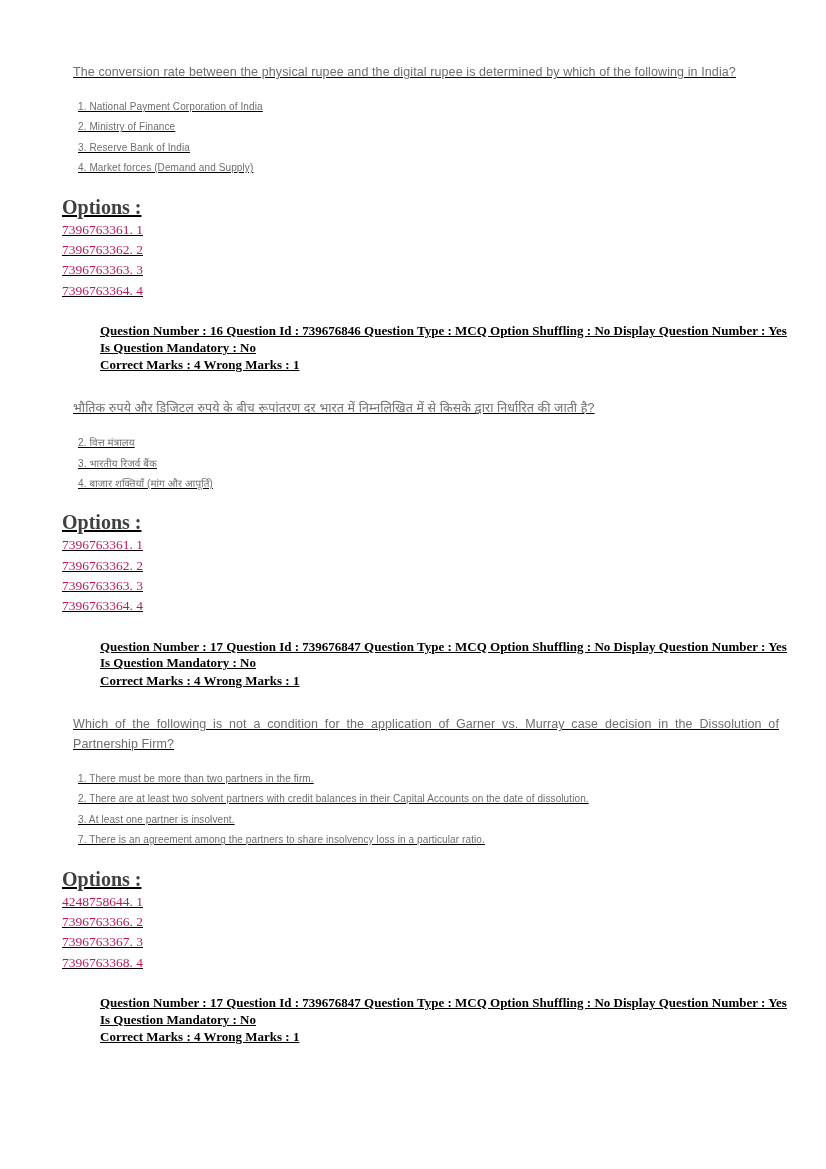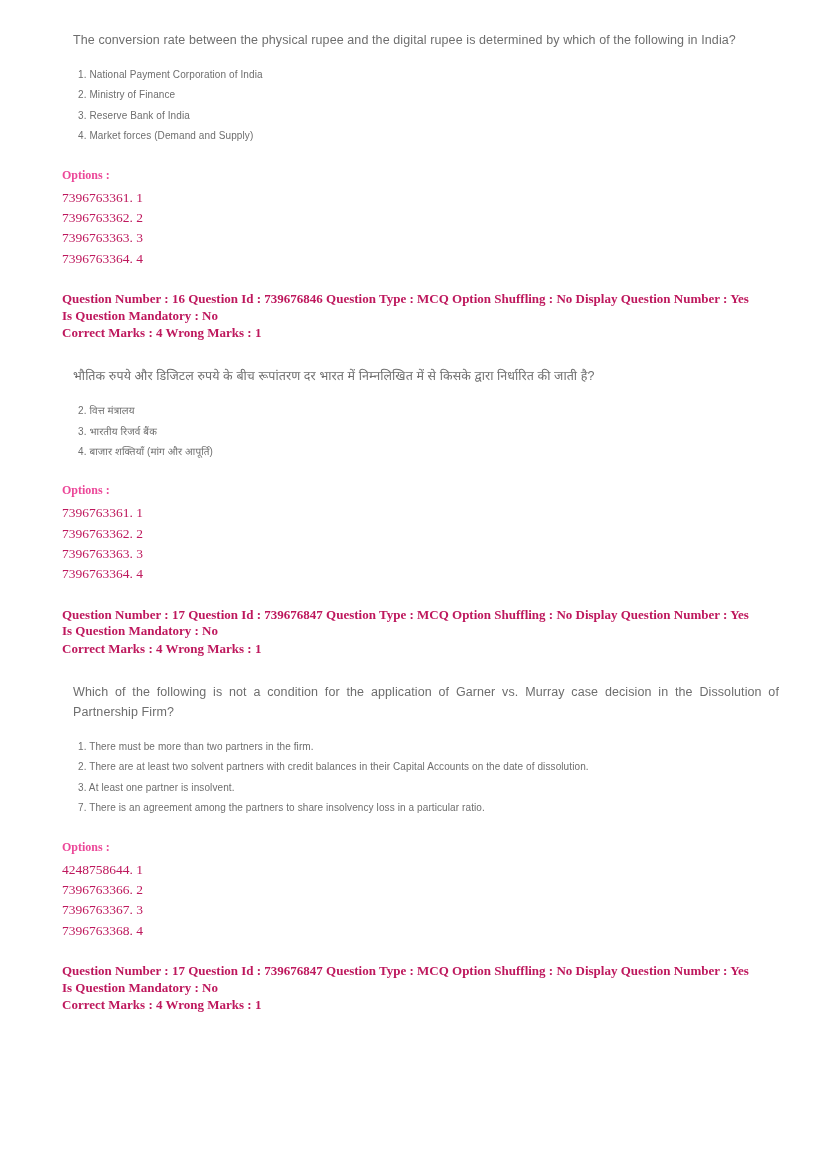--- a/index.html
+++ b/index.html
@@ -7,21 +7,22 @@
     width: 826px;
     height: 1169px;
     background: #ffffff;
     font-family: "Liberation Sans", sans-serif;
     overflow: hidden;
   }
   .page {
     box-sizing: border-box;
     width: 826px;
     height: 1169px;
-    padding: 30px 52px 30px 62px;
+    padding: 62px 52px 30px 62px;
+    text-decoration: underline;
   }
   
   .q-text {
     font-family: "Liberation Sans", sans-serif;
     color: #6e6e6e;
     font-size: 12.5px;
     line-height: 20px;
     letter-spacing: 0.1px;
     width: 706px;
     text-align: justify;
@@ -33,40 +34,41 @@
     color: #6e6e6e;
     font-size: 10px;
     line-height: 20.4px;
     letter-spacing: 0.1px;
   }
   
   .opts { margin: 0 0 22px 0; }
   .opts-label {
     font-family: "Liberation Serif", serif;
     font-weight: bold;
-    color: #ec4899;
-    font-size: 12px;
+    color: #404040;
+    font-size: 20px;
     line-height: 18px;
     margin: 0 0 4px 0;
   }
   .opt-id {
     font-family: "Liberation Serif", serif;
     color: #be185d;
     font-size: 13.5px;
     line-height: 20.3px;
   }
   
   .meta { margin: 0 0 24px 0; }
   .meta-line {
     font-family: "Liberation Serif", serif;
     font-weight: bold;
-    color: #be185d;
+    color: #000000;
     font-size: 13px;
     line-height: 16.8px;
     white-space: nowrap;
+    margin-left: 38px;
   }
   .meta-line.marks { margin-top: 1px; }
 </style>
 </head>
 <body>
 
 <div class="page">
 
   <div>
     <p class="q-text">The conversion rate between the physical rupee and the digital rupee is determined by which of the following in India?</p>

